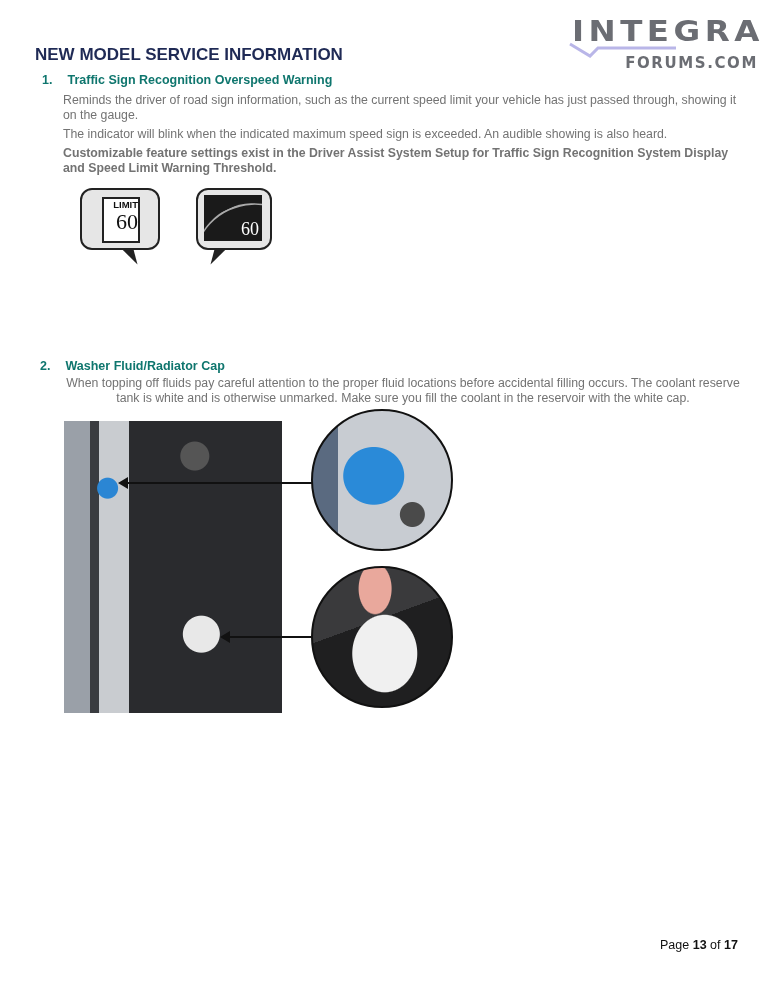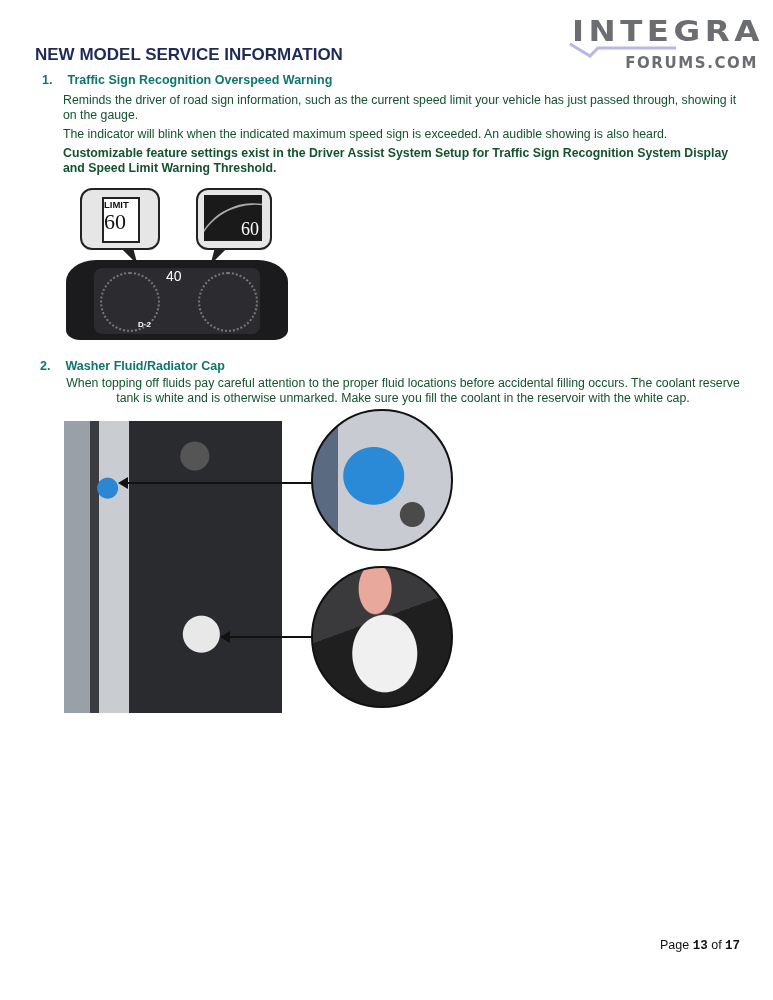--- a/index.html
+++ b/index.html
@@ -10,28 +10,28 @@
   .logo-main { position: absolute; left: 4px; top: 0; font-size: 29px; font-weight: bold; letter-spacing: 4px;
                color: #6b6d73; font-family: "DejaVu Sans", sans-serif; transform: scaleX(1.12); transform-origin: left top; }
   .logo-sub { position: absolute; right: 6px; top: 40px; font-size: 15px; font-weight: bold; letter-spacing: 1.6px;
               color: #6b6d73; font-family: "DejaVu Sans", sans-serif; }
   .logo-swoosh { position: absolute; left: 0; top: 28px; }
 
   .section-title { position: absolute; left: 35px; top: 45px; font-size: 17px; font-weight: bold; color: #1f2a55; }
 
   .item-head { position: absolute; font-size: 12.5px; font-weight: bold; color: #0f766e; }
   .item-head .num { display: inline-block; width: 22px; }
-  .para { position: absolute; left: 63px; width: 680px; font-size: 12.3px; line-height: 15px; color: #14532d; }
+  .para { position: absolute; left: 63px; width: 680px; font-size: 12.3px; line-height: 15px; color: #737373; }
 
   
   .fig1 { position: absolute; left: 66px; top: 188px; width: 222px; height: 160px; }
   .bubble { position: absolute; background: #e6e6e6; border: 2px solid #222; border-radius: 12px; }
   .bubble-l { left: 14px; top: 0; width: 76px; height: 58px; }
   .bubble-r { left: 130px; top: 0; width: 72px; height: 58px; }
-  .limit-sign { position: absolute; left: 20px; top: 7px; width: 34px; height: 42px; background: #fff; border: 2px solid #222; text-align: left; }
+  .limit-sign { position: absolute; left: 20px; top: 7px; width: 34px; height: 42px; background: #fff; border: 2px solid #222; text-align: right; }
   .limit-sign .lbl { font-size: 9.5px; font-weight: bold; line-height: 11px; }
   .limit-sign .val { font-size: 22px; line-height: 24px; font-family: "Liberation Serif", serif; }
   .gauge-crop { position: absolute; left: 6px; top: 5px; width: 58px; height: 46px; background: #1a1a1a; overflow: hidden; }
   .gauge-crop .arc { position: absolute; left: -10px; top: 8px; width: 120px; height: 120px; border-radius: 50%; border-top: 2px solid #aaa; transform: rotate(-25deg); }
   .gauge-crop .val { position: absolute; right: 3px; bottom: 1px; color: #fff; font-size: 18px; font-family: "Liberation Serif", serif; }
   .cluster { position: absolute; left: 0; top: 72px; width: 222px; height: 80px; background: #1b1b1d; border-radius: 30px 30px 14px 14px / 22px 22px 10px 10px; }
   .cluster .screen { position: absolute; left: 28px; top: 8px; width: 166px; height: 66px; background: #2c2c30; border-radius: 8px; }
   .dial { position: absolute; width: 56px; height: 56px; border-radius: 50%; border: 2px dotted #777; top: 4px; }
   .dial-l { left: 6px; }
   .dial-r { left: 104px; }
@@ -57,21 +57,21 @@
   .zc-bot { left: 311px; top: 566px; background:
       radial-gradient(ellipse at 52% 62%, #f0f0f0 0 32px, transparent 33px),
       radial-gradient(ellipse at 45% 15%, #e9a89c 0 16px, transparent 17px),
       linear-gradient(160deg, #3a3a3c 0 40%, #1f1f20 40% 100%); }
   .pointer { position: absolute; height: 2px; background: #111; }
   .pointer::before { content: ""; position: absolute; left: -2px; top: -5px; border-top: 6px solid transparent; border-bottom: 6px solid transparent; border-right: 10px solid #111; }
   .ptr-top { left: 120px; top: 482px; width: 192px; }
   .ptr-bot { left: 222px; top: 636px; width: 90px; }
 
   .footer { position: absolute; left: 660px; top: 938px; font-size: 12.5px; color: #111; }
-  .footer b { font-weight: bold; font-family: Liberation Mono, monospace; }
+  .footer b { font-weight: bold; }
 </style>
 </head>
 <body>
 
 <div class="logo">
   <span class="logo-main">INTEGRA</span>
   <svg class="logo-swoosh" width="110" height="16" viewBox="0 0 110 16">
     <path d="M2 2 L22 14 L30 6 L108 6" fill="none" stroke="#b9b6e8" stroke-width="3"></path>
   </svg>
   <span class="logo-sub">FORUMS.COM</span>
@@ -95,28 +95,20 @@
       <div class="lbl">LIMIT</div>
       <div class="val">60</div>
     </div>
   </div>
   <div class="bubble bubble-r">
     <div class="gauge-crop">
       <div class="arc"></div>
       <div class="val">60</div>
     </div>
   </div>
-  <div class="cluster">
-    <div class="screen">
-      <div class="dial dial-l"></div>
-      <div class="dial dial-r"></div>
-      <div class="speed">40</div>
-      <div class="gear">D·2</div>
-    </div>
-  </div>
 </div>
 
 <div class="item-head" style="left:40px; top:359px;">
   <span class="num">2.</span>
   <span>Washer Fluid/Radiator Cap</span>
 </div>
 <div class="para" style="top:376px;text-align:center;">When topping off fluids pay careful attention to the proper fluid locations before accidental filling occurs. The coolant reserve tank is white and is otherwise unmarked. Make sure you fill the coolant in the reservoir with the white cap.</div>
 
 <div class="engine-photo"></div>
 <div class="pointer ptr-top"></div>

